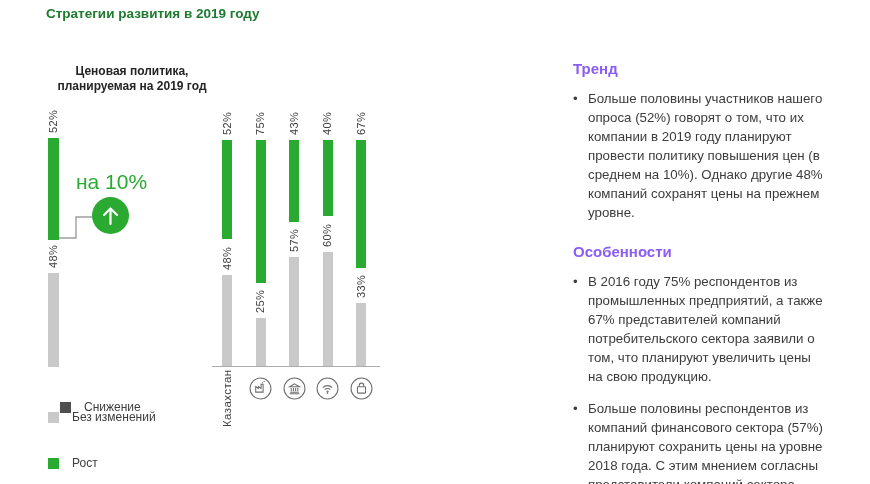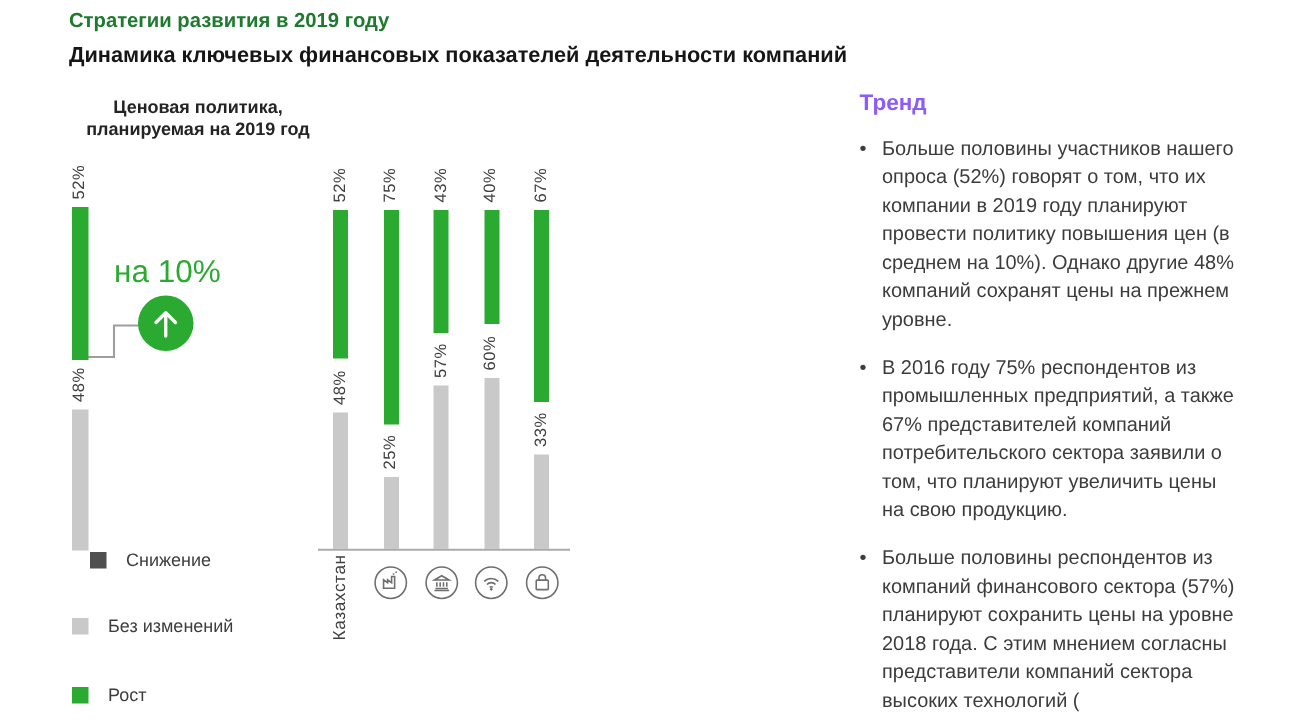--- a/index.html
+++ b/index.html
@@ -48,21 +48,20 @@
   .bullet { display:flex; margin-bottom:13px; font-size:13.3px; line-height:19px; }
   .bullet .marker { width:15px; flex:none; }
   .bullet b { font-weight:normal; }
 </style>
 </head>
 <body>
 
 <div class="page">
 
   <div class="section-title">Стратегии развития в 2019 году</div>
-  <div class="page-title">Динамика ключевых финансовых показателей деятельности компаний</div>
 
   <div class="chart-title t-left">Ценовая политика, планируемая на 2019 год</div>
 
   <svg class="lines-layer" width="870" height="484" viewBox="0 0 870 484">
     <polyline class="callout" points="58,238 76,238 76,217 93,217"></polyline>
     <line class="axis" x1="212" y1="366.5" x2="380" y2="366.5"></line>
   </svg>
 
   <div id="bars-layer">
       <span class="vlabel" style="left: 60px; top: 120px;">52%</span>
@@ -93,21 +92,21 @@
 
   <div class="annotation-text">на 10%</div>
 
   <div class="arrow-circle">
     <svg width="37" height="37" viewBox="0 0 37 37">
       <path d="M18.5 27 V11.5 M12 18 l6.5 -6.5 L25 18"></path>
     </svg>
   </div>
 
   <div id="legend">
-      <div class="legend-item" style="top: 366px; padding-left: 12px;">
+      <div class="legend-item" style="top: 400px; padding-left: 12px;">
         <div class="legend-swatch" style="background: rgb(79, 79, 79);"></div>
         <div class="legend-label">Снижение</div>
       </div>
       <div class="legend-item" style="top: 410px;">
         <div class="legend-swatch" style="background: rgb(201, 201, 201);"></div>
         <div class="legend-label">Без изменений</div>
       </div>
       <div class="legend-item" style="top: 456px;">
         <div class="legend-swatch" style="background: rgb(43, 170, 49);"></div>
         <div class="legend-label">Рост</div>
@@ -146,20 +145,21 @@
           <rect x="7.8" y="10.2" width="8.4" height="6.6" rx="0.6"></rect>
         </svg>
       </div>
     </div>
   <div class="notes" id="notes">
       <h3>Тренд</h3>
       <div class="bullet">
         <div class="marker">•</div>
         <div class="bullet-text"><span>Больше половины участников нашего опроса </span><b>(52%)</b><span> говорят о том, что их компании в 2019 году планируют провести политику повышения цен (в среднем </span><b>на 10%</b><span>). Однако другие </span><b>48%</b><span> компаний сохранят цены на прежнем уровне.</span></div>
       </div>
+      <h3 class="section-gap">Особенности</h3>
       <div class="bullet">
         <div class="marker">•</div>
         <div class="bullet-text"><span>В 2016 году </span><b>75%</b><span> респондентов из промышленных предприятий, а также </span><b>67%</b><span> представителей компаний потребительского сектора заявили о том, что планируют увеличить цены на свою продукцию.</span></div>
       </div>
       <div class="bullet">
         <div class="marker">•</div>
         <div class="bullet-text"><span>Больше половины респондентов из компаний финансового сектора </span><b>(57%)</b><span> планируют сохранить цены на уровне 2018 года. С этим мнением согласны представители компаний сектора высоких технологий (</span></div>
       </div>
     </div>
 

